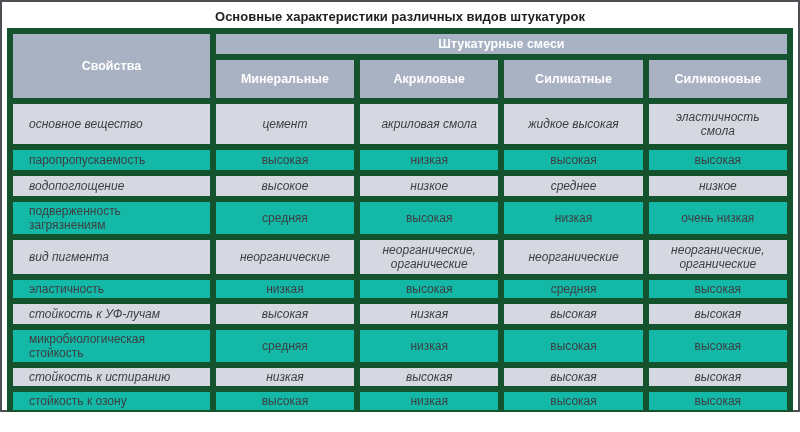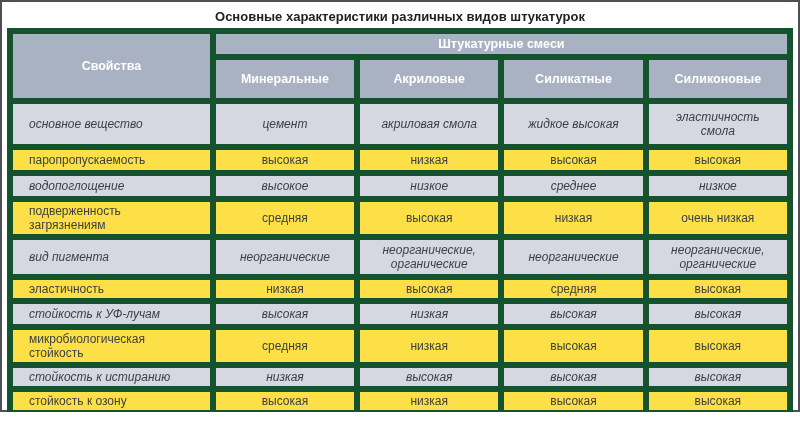--- a/index.html
+++ b/index.html
@@ -50,21 +50,21 @@
     color: #3d4043;
     text-align: center;
     vertical-align: middle;
   }
   td.prop {
     text-align: left;
     padding-left: 9px;
     font-size: 13px;
   }
   tr.dark  td { background: #d5d8e0; font-style: italic; }
-  tr.light td { background: #fde047; }
+  tr.light td { background: #14b8a6; }
   tbody tr:nth-child(1)  { height: 46px; }
   tbody tr:nth-child(2)  { height: 26px; }
   tbody tr:nth-child(3)  { height: 26px; }
   tbody tr:nth-child(4)  { height: 30px; }
   tbody tr:nth-child(5)  { height: 40px; }
   tbody tr:nth-child(6)  { height: 21px; }
   tbody tr:nth-child(7)  { height: 26px; }
   tbody tr:nth-child(8)  { height: 32px; }
   tbody tr:nth-child(9)  { height: 21px; }
   tbody tr:nth-child(10) { height: 18px; }

